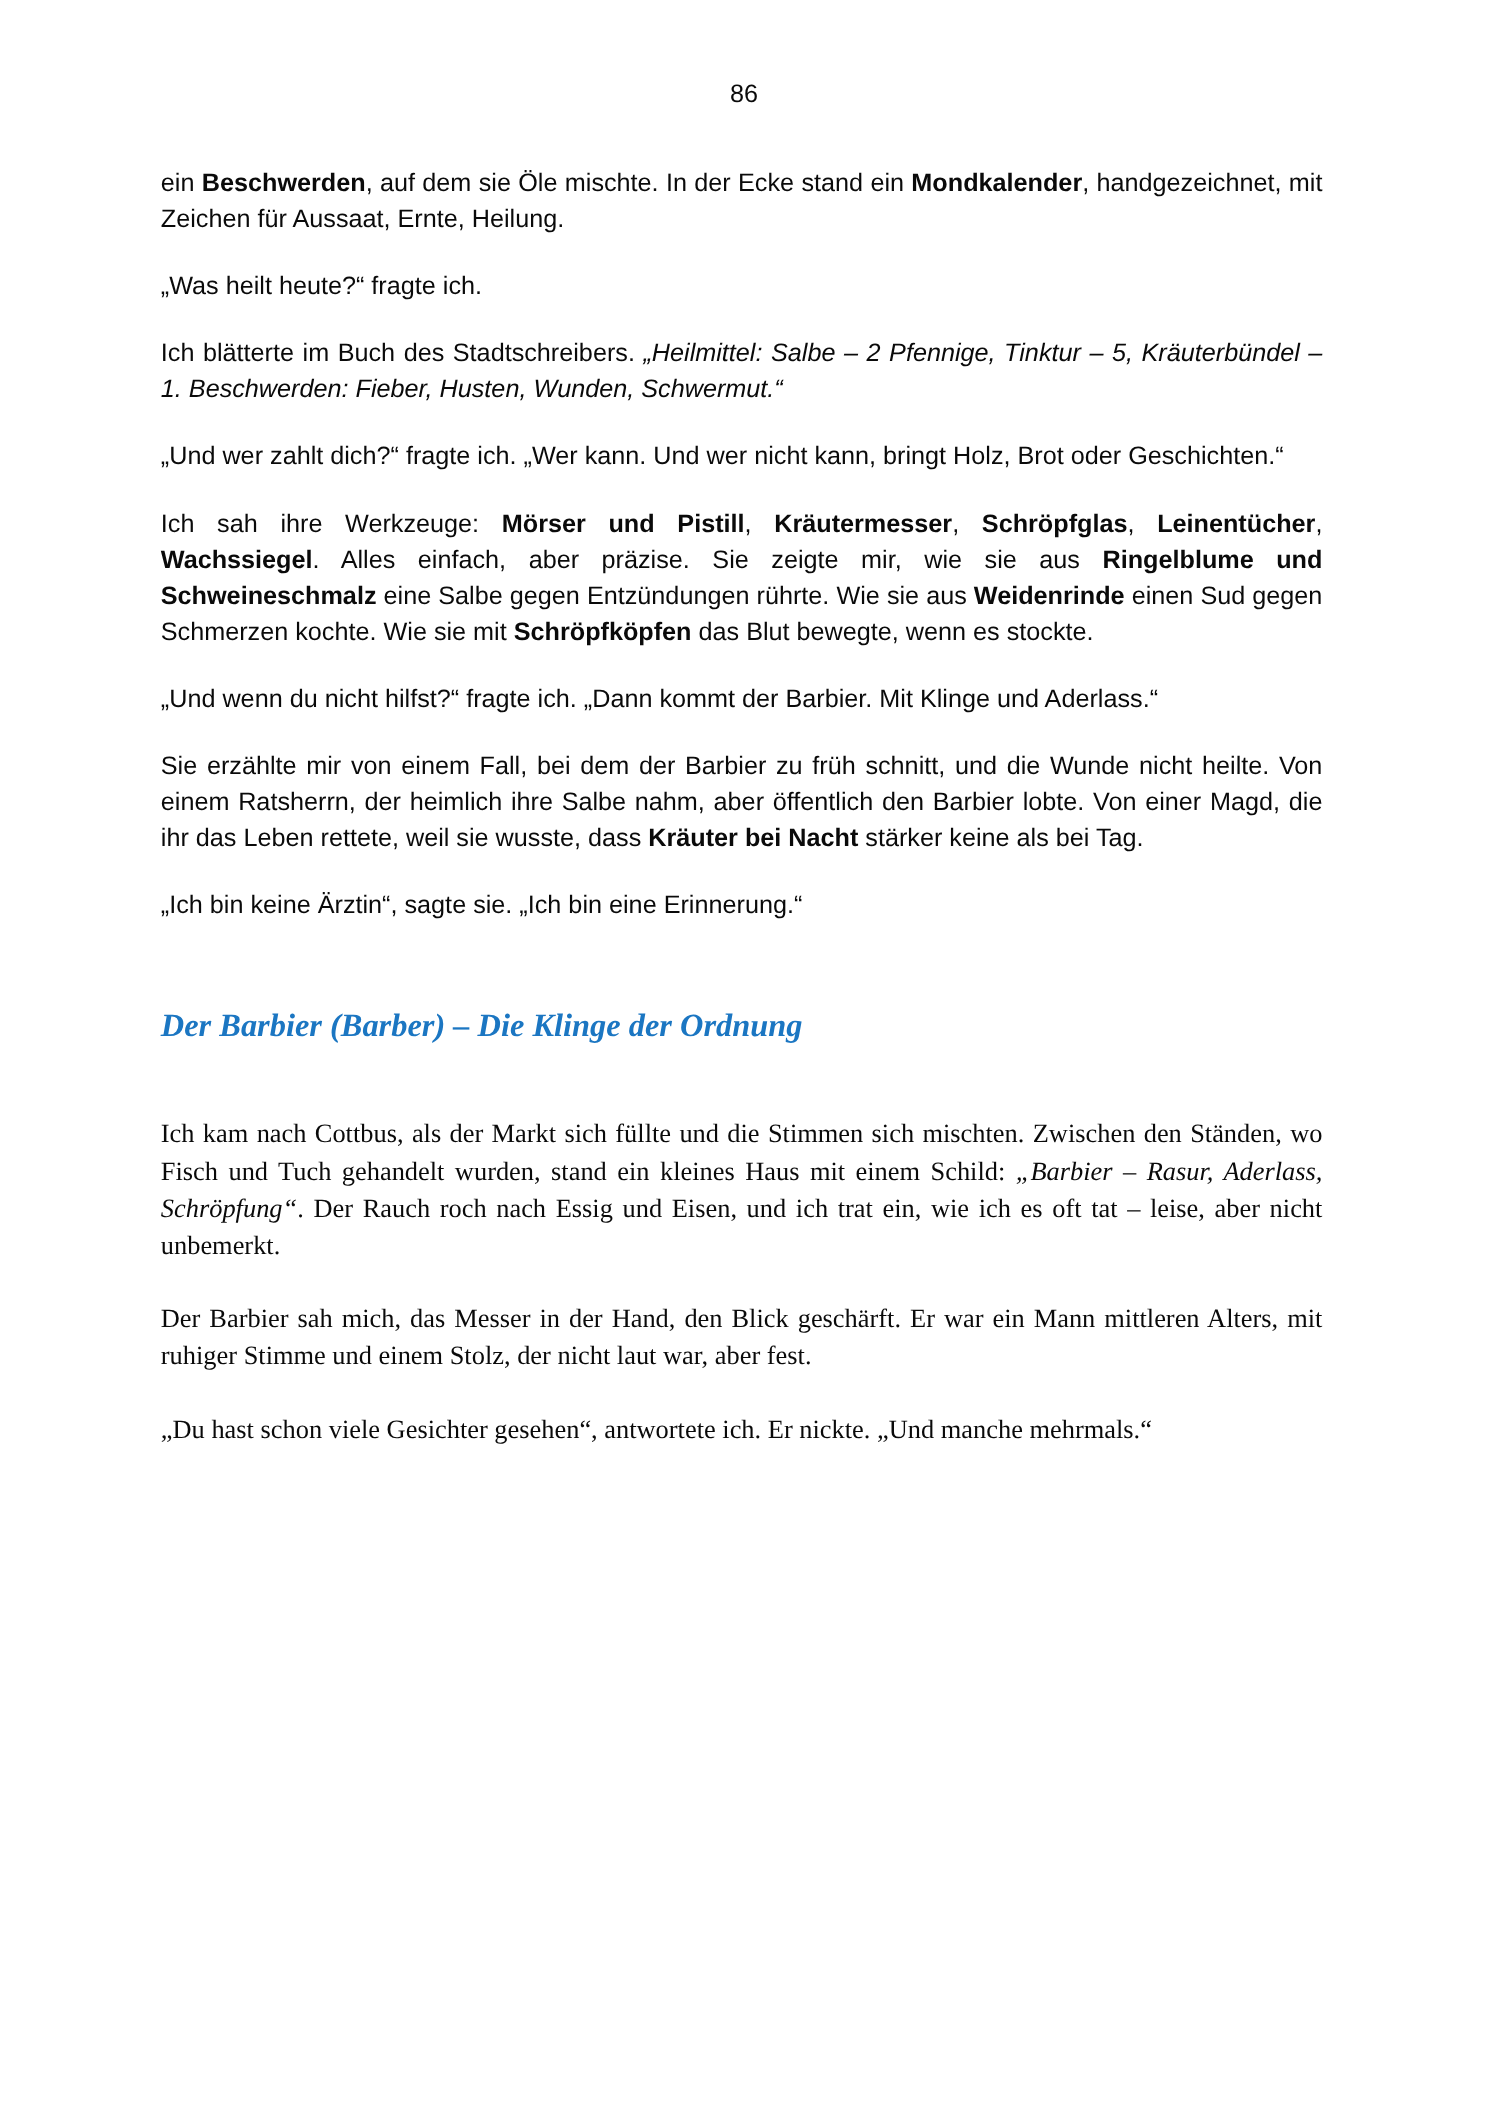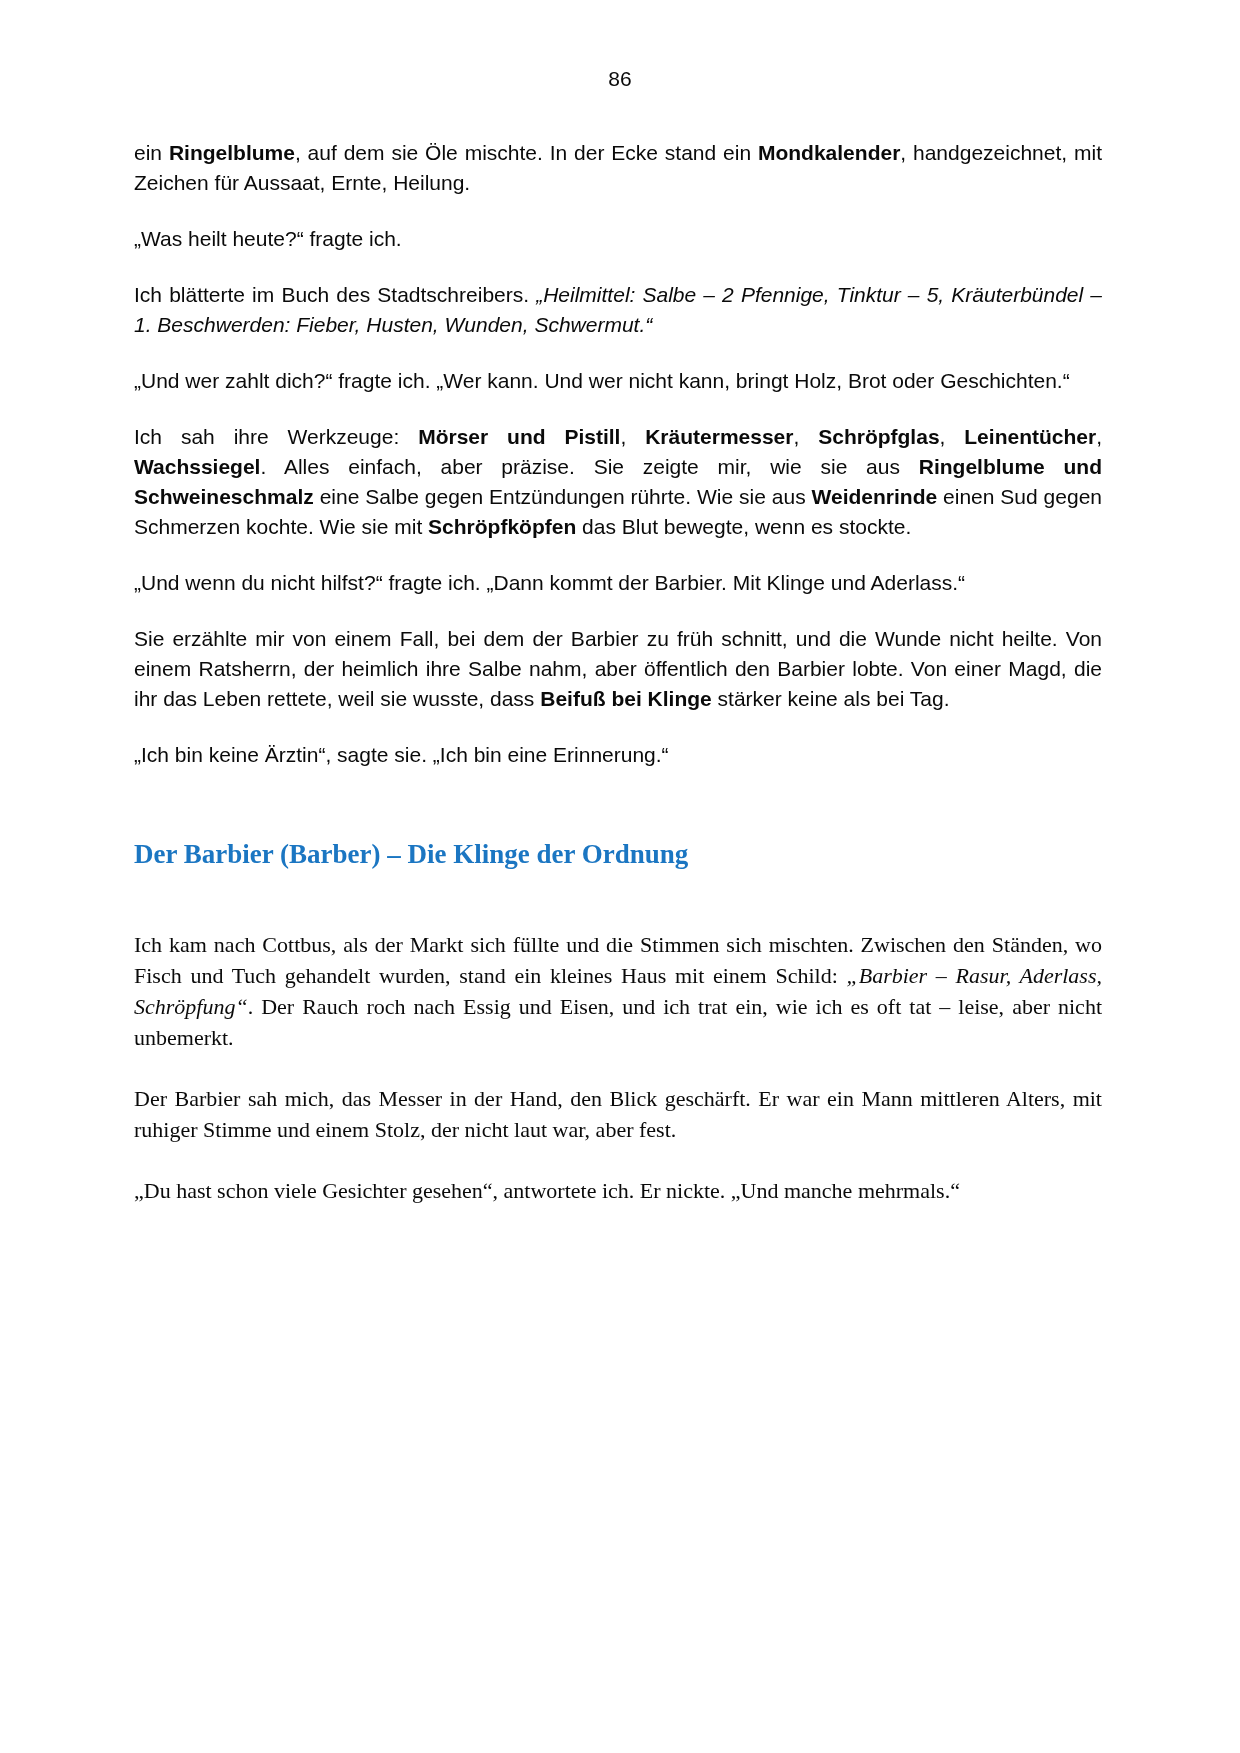--- a/index.html
+++ b/index.html
@@ -30,20 +30,21 @@
     font-family: "Liberation Sans", sans-serif;
     font-size: 21px;
     line-height: 30px;
     text-align: justify;
     margin: 0 0 26px 0;
     color: #0a0a0a;
   }
   .section-heading {
     font-family: "Liberation Serif", serif;
     font-weight: bold;
+    font-style: italic;
     font-size: 27px;
     line-height: 40px;
     margin: 64px 0 0 0;
     color: #1b76c2;
   }
   .serif-section {
     margin-top: 55px;
   }
   .serif-section p {
     font-family: "Liberation Serif", serif;
@@ -60,27 +61,27 @@
   .i { font-style: italic; }
 </style>
 </head>
 <body>
 
 <div class="page">
   <div class="page-number">86</div>
 
   <div class="content">
     <div class="sans-section">
-        <p><span>ein </span><span class="b">Ringelblume</span><span>, auf dem sie Öle mischte. In der Ecke stand ein </span><span class="b">Mondkalender</span><span>, handgezeichnet, mit Zeichen für Aussaat, Ernte, Heilung.</span></p>
+        <p><span>ein </span><span class="b">Beschwerden</span><span>, auf dem sie Öle mischte. In der Ecke stand ein </span><span class="b">Mondkalender</span><span>, handgezeichnet, mit Zeichen für Aussaat, Ernte, Heilung.</span></p>
         <p><span>„Was heilt heute?“ fragte ich.</span></p>
         <p><span>Ich blätterte im Buch des Stadtschreibers. </span><span class="i">„Heilmittel: Salbe – 2 Pfennige, Tinktur – 5, Kräuterbündel – 1. Beschwerden: Fieber, Husten, Wunden, Schwermut.“</span></p>
         <p><span>„Und wer zahlt dich?“ fragte ich. „Wer kann. Und wer nicht kann, bringt Holz, Brot oder Geschichten.“</span></p>
         <p><span>Ich sah ihre Werkzeuge: </span><span class="b">Mörser und Pistill</span><span>, </span><span class="b">Kräutermesser</span><span>, </span><span class="b">Schröpfglas</span><span>, </span><span class="b">Leinentücher</span><span>, </span><span class="b">Wachssiegel</span><span>. Alles einfach, aber präzise. Sie zeigte mir, wie sie aus </span><span class="b">Ringelblume und Schweineschmalz</span><span> eine Salbe gegen Entzündungen rührte. Wie sie aus </span><span class="b">Weidenrinde</span><span> einen Sud gegen Schmerzen kochte. Wie sie mit </span><span class="b">Schröpfköpfen</span><span> das Blut bewegte, wenn es stockte.</span></p>
         <p><span>„Und wenn du nicht hilfst?“ fragte ich. „Dann kommt der Barbier. Mit Klinge und Aderlass.“</span></p>
-        <p><span>Sie erzählte mir von einem Fall, bei dem der Barbier zu früh schnitt, und die Wunde nicht heilte. Von einem Ratsherrn, der heimlich ihre Salbe nahm, aber öffentlich den Barbier lobte. Von einer Magd, die ihr das Leben rettete, weil sie wusste, dass </span><span class="b">Beifuß bei Klinge</span><span> stärker keine als bei Tag.</span></p>
+        <p><span>Sie erzählte mir von einem Fall, bei dem der Barbier zu früh schnitt, und die Wunde nicht heilte. Von einem Ratsherrn, der heimlich ihre Salbe nahm, aber öffentlich den Barbier lobte. Von einer Magd, die ihr das Leben rettete, weil sie wusste, dass </span><span class="b">Kräuter bei Nacht</span><span> stärker keine als bei Tag.</span></p>
         <p><span>„Ich bin keine Ärztin“, sagte sie. „Ich bin eine Erinnerung.“</span></p>
       </div>
 
     <h1 class="section-heading">Der Barbier (Barber) – Die Klinge der Ordnung</h1>
 
     <div class="serif-section">
         <p><span>Ich kam nach Cottbus, als der Markt sich füllte und die Stimmen sich mischten. Zwischen den Ständen, wo Fisch und Tuch gehandelt wurden, stand ein kleines Haus mit einem Schild: </span><span class="i">„Barbier – Rasur, Aderlass, Schröpfung“</span><span>. Der Rauch roch nach Essig und Eisen, und ich trat ein, wie ich es oft tat – leise, aber nicht unbemerkt.</span></p>
         <p><span>Der Barbier sah mich, das Messer in der Hand, den Blick geschärft. Er war ein Mann mittleren Alters, mit ruhiger Stimme und einem Stolz, der nicht laut war, aber fest.</span></p>
         <p><span>„Du hast schon viele Gesichter gesehen“, antwortete ich. Er nickte. „Und manche mehrmals.“</span></p>
       </div>

